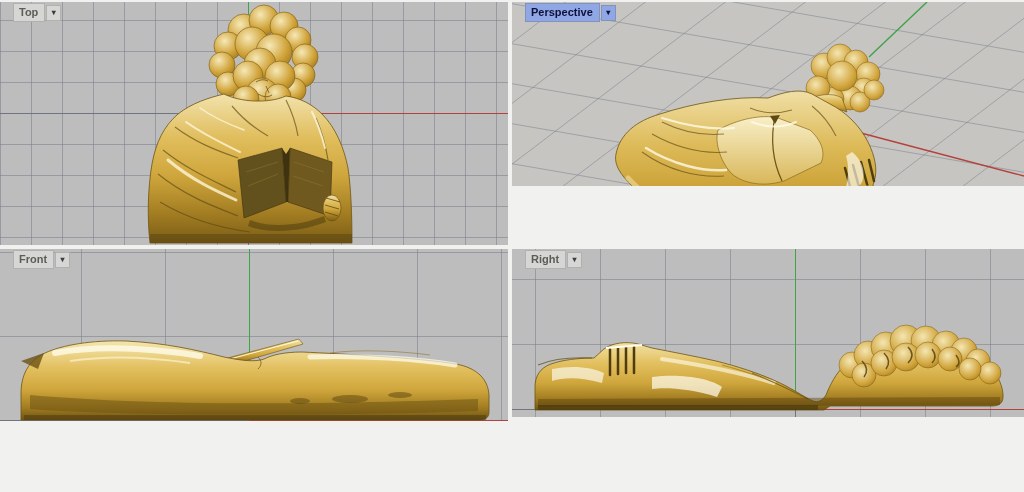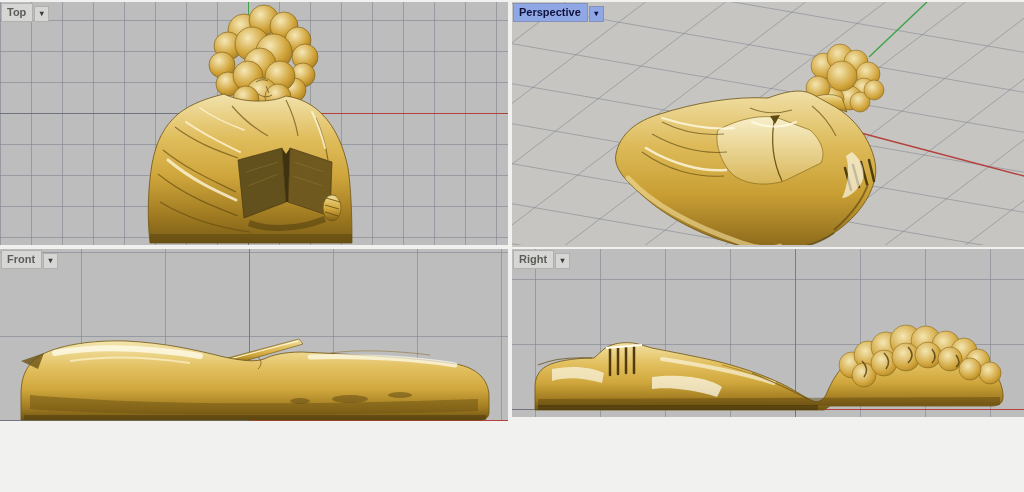--- a/index.html
+++ b/index.html
@@ -4,36 +4,36 @@
 <style>
   html,body{margin:0;padding:0;}
   body{font-family:"Liberation Sans",sans-serif;background:#f1f1ef;}
   .canvas{position:relative;width:1024px;height:492px;background:#f1f1ef;overflow:hidden;}
   .viewport{position:absolute;overflow:hidden;}
   
   .vp-top{left:0;top:2px;width:508px;height:243px;background-color:#bdbdbd;
     background-image:linear-gradient(to right,rgba(122,127,140,.55) 1px,transparent 1px),
                      linear-gradient(to bottom,rgba(122,127,140,.55) 1px,transparent 1px);
     background-size:31px 31px;background-position:0 18px;}
-  .vp-persp{left:512px;top:2px;width:512px;height:245px;background-color:#c6c5c2;}
+  .vp-persp{left:512px;top:2px;width:512px;height:184px;background-color:#c6c5c2;}
   .vp-front{left:0;top:249px;width:508px;height:172px;background-color:#bdbdbd;
     background-image:linear-gradient(to right,rgba(122,127,140,.55) 1px,transparent 1px),
                      linear-gradient(to bottom,rgba(122,127,140,.55) 1px,transparent 1px);
     background-size:84px 84px;background-position:81px 3px;}
   .vp-right{left:512px;top:249px;width:512px;height:168px;background-color:#bdbdbd;
     background-image:linear-gradient(to right,rgba(122,127,140,.55) 1px,transparent 1px),
                      linear-gradient(to bottom,rgba(122,127,140,.55) 1px,transparent 1px);
     background-size:65px 65px;background-position:23px 30px;}
   .axis{position:absolute;}
   .ax-red{height:1px;background:var(--axis-x-red,#b5413c);}
   .ax-green{width:1px;background:var(--axis-y-green,#3fa348);}
   .ax-neg{background:rgba(104,109,120,.85);}
   .statue{position:absolute;left:0;top:0;}
-  .vp-label{position:absolute;top:1px;left:1px;display:flex;align-items:flex-end;
-    font-size:11px;font-weight:bold;line-height:14px;z-index:5;cursor:default;}
+  .vp-label{position:absolute;top:1px;left:1px;display:flex;align-items:center;
+    font-size:11px;font-weight:bold;line-height:14px;z-index:5;cursor:default;padding-left:12px;}
   .vp-label .name{padding:1px 6px 2px 5px;background:var(--label-bg,#d6d6d4);color:var(--label-text,#5c5c58);
     border:1px solid rgba(110,110,110,.35);}
   .vp-label .dd{width:13px;margin-left:1px;display:flex;align-items:center;justify-content:center;
     background:var(--label-bg,#d6d6d4);color:#3c3c3c;border:1px solid rgba(110,110,110,.35);font-size:8px;}
   .vp-label.active .name{background:var(--active-label-bg,#8fa7e4);color:var(--active-label-text,#10103c);}
   .vp-label.active .dd{background:var(--active-label-bg,#8fa7e4);color:#10103c;}
   svg{display:block;}
 </style>
 </head>
 <body>

